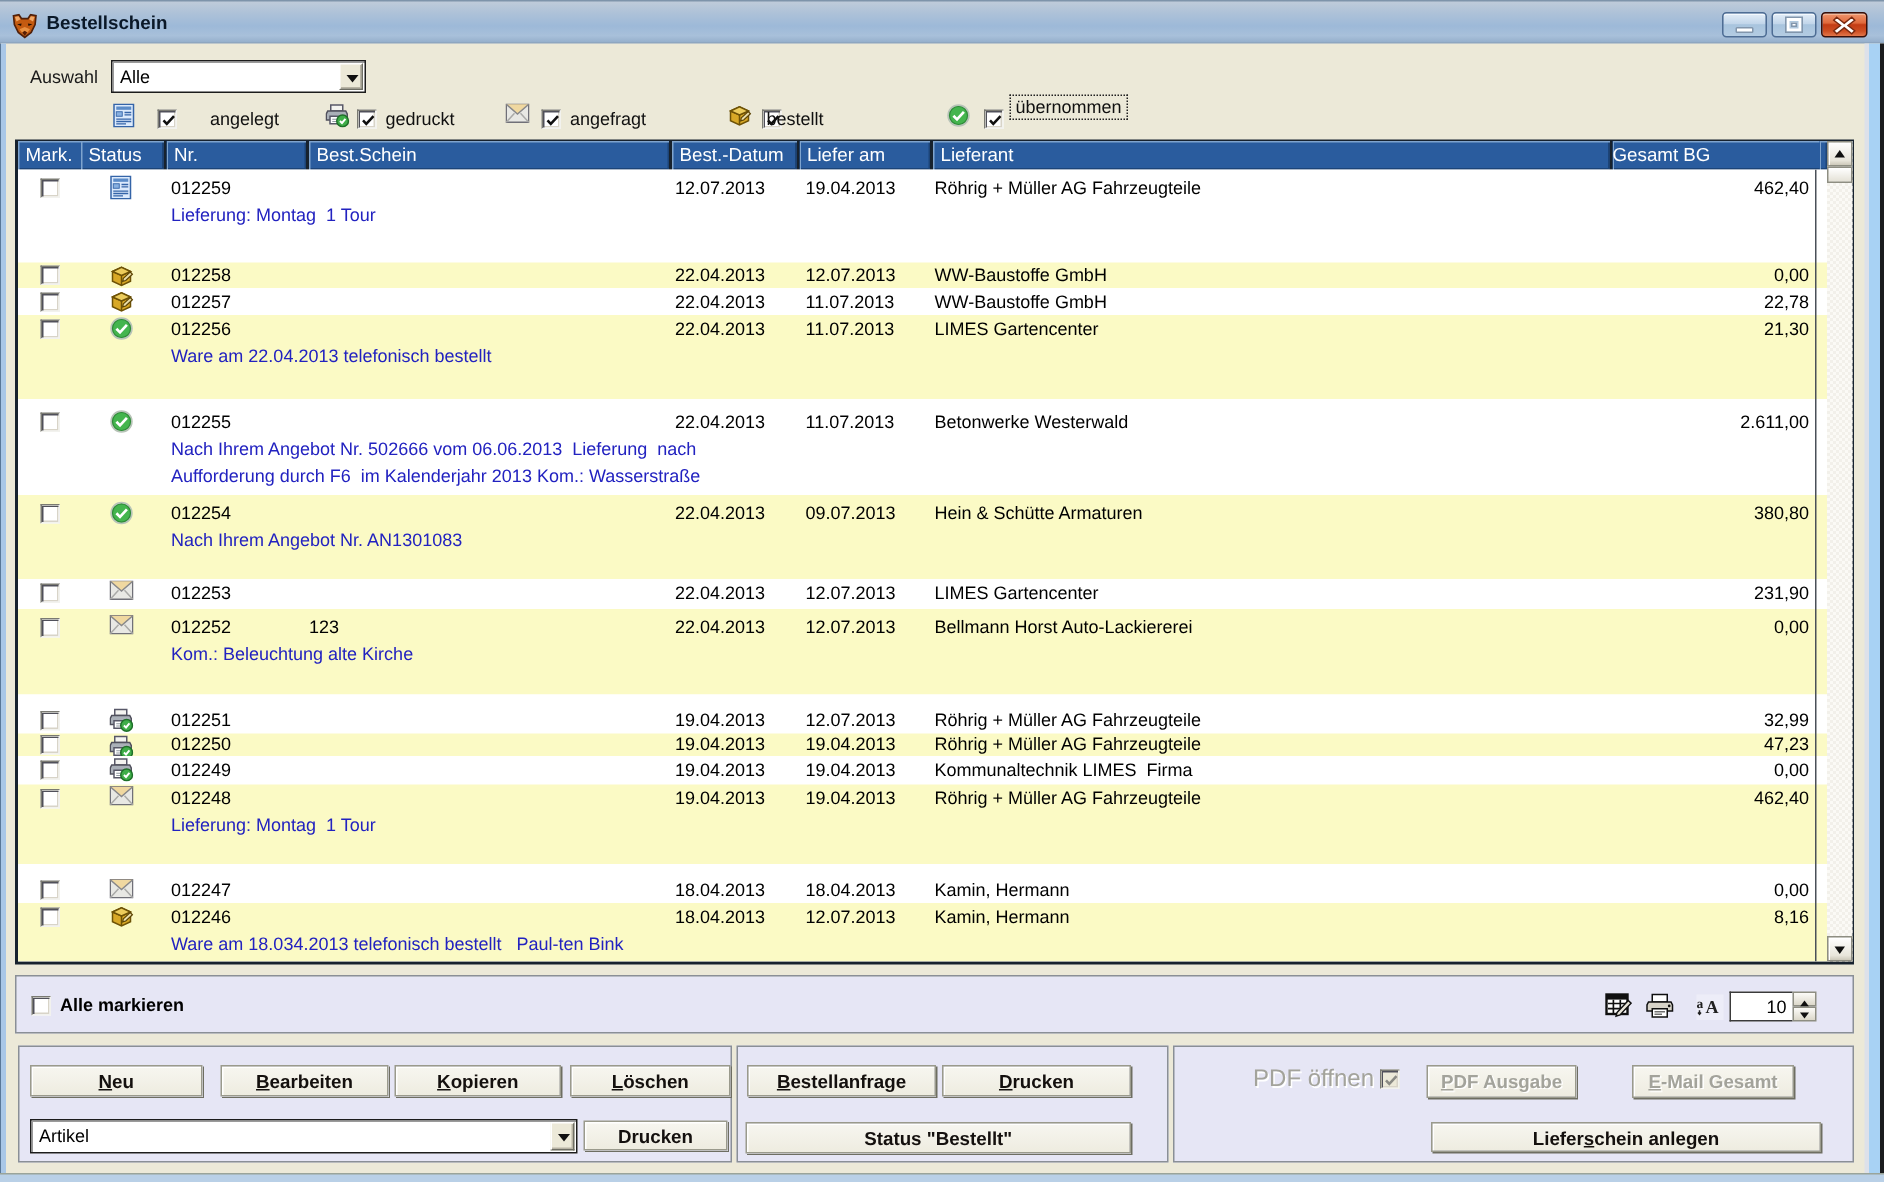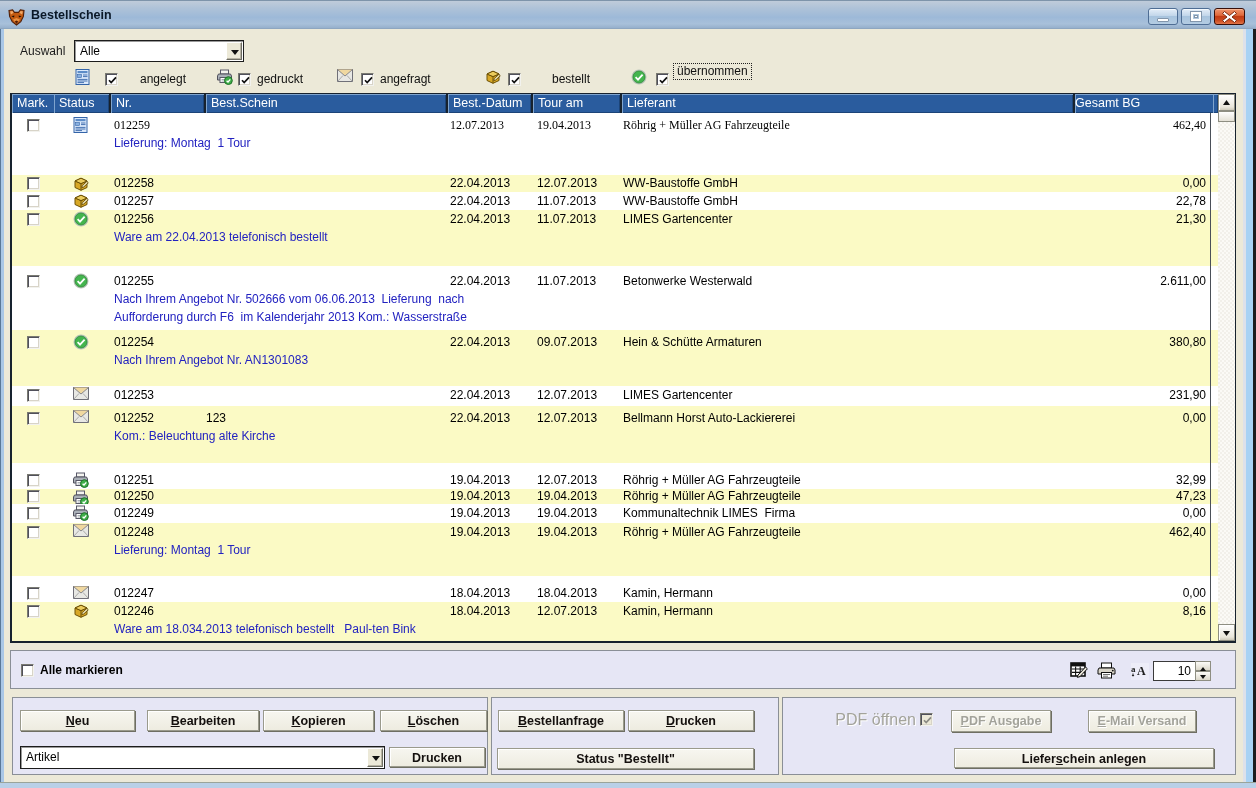--- a/index.html
+++ b/index.html
@@ -56,21 +56,21 @@
   #f-cb-1{left:105px;top:73px;}
   #f-lab-1{left:140px;top:72px;}
   #f-icon-2{left:217px;top:69px;}
   #f-cb-2{left:238px;top:73px;}
   #f-lab-2{left:257px;top:72px;}
   #f-icon-3{left:337px;top:69px;}
   #f-cb-3{left:361px;top:73px;}
   #f-lab-3{left:380px;top:72px;}
   #f-icon-4{left:485px;top:69px;}
   #f-cb-4{left:508px;top:73px;}
-  #f-lab-4{left:552px;top:72px;}
+  #f-lab-4{left:511px;top:72px;}
   #f-icon-5{left:631px;top:69px;}
   #f-cb-5{left:656px;top:73px;}
   #f-lab-5{left:674px;top:64px;outline:1px dotted #202020;padding:0 3px;}
 
   
   #table{left:10px;top:93px;width:1226px;height:550px;background:#17222e;}
   .hcell{top:1px;height:19px;background:#2a5c9e;color:#fff;font-size:12.5px;line-height:19px;
     padding-left:5px;white-space:nowrap;overflow:hidden;
     box-shadow:inset 1px 1px 0 #7fa4ce, inset -1px -1px 0 #1c4478;}
   #hc-mark{left:2px;width:60px;}
@@ -260,27 +260,27 @@
       </svg>
     </span>
   <span class="abs flabel" id="f-lab-5">übernommen</span>
 
   <div class="abs" id="table">
     <div class="abs hcell" id="hc-mark">Mark.</div>
     <div class="abs hcell" id="hc-status">Status</div>
     <div class="abs hcell" id="hc-nr">Nr.</div>
     <div class="abs hcell" id="hc-bschein">Best.Schein</div>
     <div class="abs hcell" id="hc-bdatum">Best.-Datum</div>
-    <div class="abs hcell" id="hc-druck">Tour am</div>
+    <div class="abs hcell" id="hc-druck">Liefer am</div>
     <div class="abs hcell" id="hc-lief">Lieferant</div>
     <div class="abs hcell" id="hc-gesamt">Gesamt BG</div>
     <div class="abs hcell" id="hc-next"></div>
     <div class="abs" id="tbody">
         <div class="block bg-white" style="height: 62px;">
-          <div class="line" style="height: 18px; line-height: 18px; margin-top: 3px; font-family: Liberation Serif, serif;">
+          <div class="line" style="height: 18px; line-height: 18px; margin-top: 3px;">
             <span class="cb row-cb" style="top: 3px;"></span>
             <span class="row-icon"><svg width="15" height="16" viewBox="0 0 15 16">
                 <rect x="1" y="0.5" width="13" height="15" fill="#dceafc" stroke="#3464a8"></rect>
                 <rect x="2.5" y="2" width="10" height="2.2" fill="#5c8cc8"></rect>
                 <rect x="2.5" y="5.5" width="4" height="3" fill="#88b0e0" stroke="#3464a8" stroke-width="0.6"></rect>
                 <path d="M8 6 H12.5 M8 7.6 H12.5 M2.5 10.4 H12.5 M2.5 12 H12.5 M2.5 13.6 H9" stroke="#3464a8" stroke-width="0.9"></path>
               </svg></span>
             <span class="f f-nr">012259</span>
             <span class="f f-bs"></span>
             <span class="f f-d1">12.07.2013</span>
@@ -592,17 +592,17 @@
   </div>
 
   <div class="abs panel" id="panel-right">
     <span class="abs" id="pdf-open-label">PDF öffnen</span>
     <span class="abs cb checked disabled" id="pdf-open-cb" style="position: absolute;">
         <svg width="11" height="11" viewBox="0 0 11 11">
           <path d="M2 5.2 L4.2 7.6 L9 2.4" stroke="#8a8a84" stroke-width="1.7" fill="none"></path>
         </svg>
       </span>
     <button class="btn disabled" id="btn-pdf-ausgabe"><span></span><u>P</u><span>DF Ausgabe</span></button>
-    <button class="btn disabled" id="btn-email-versand"><span></span><u>E</u><span>-Mail Versand</span></button>
+    <button class="btn disabled" id="btn-email-versand"><span></span><u>E</u><span>-Mail Gesamt</span></button>
     <button class="btn" id="btn-lieferschein"><span>Liefer</span><u>s</u><span>chein anlegen</span></button>
   </div>
 
 </div>
 
 </body></html>

